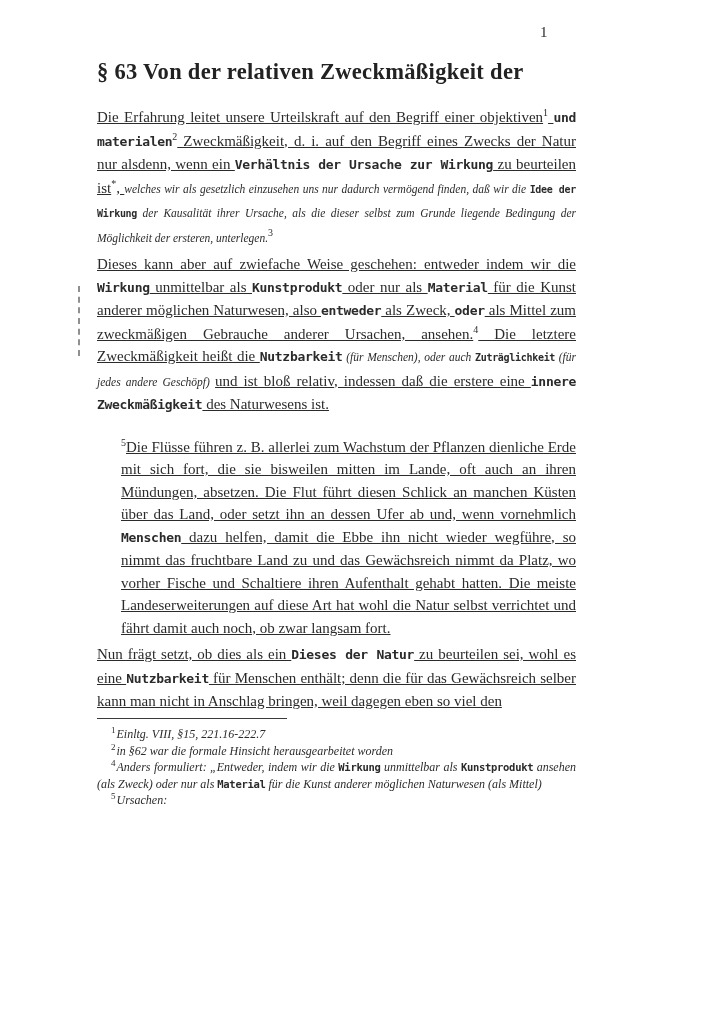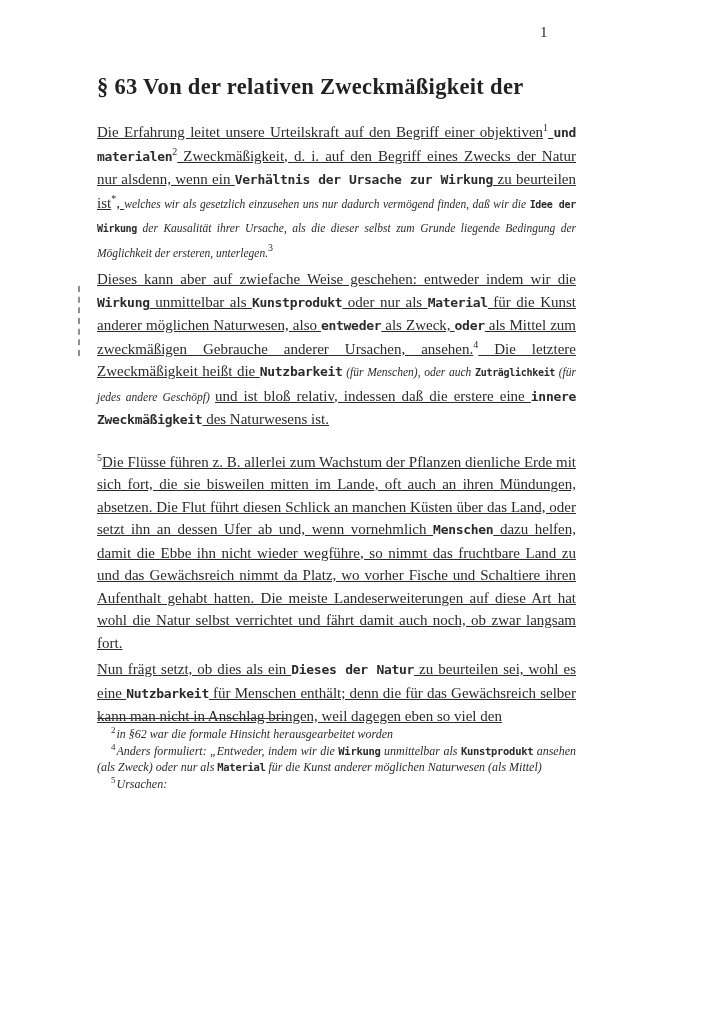--- a/index.html
+++ b/index.html
@@ -9,29 +9,29 @@
     font-family:"Liberation Serif", serif; color:#2b2b2b;
   }
   .pageno {
     position:absolute; top:24px; left:540px;
     font-size:15px; color:#2b2b2b;
   }
   .content {
     position:absolute; left:97px; top:52px; width:479px;
   }
   .heading {
-    margin:15px 0 14px 0; font-weight:bold; font-size:22.5px;
+    margin:0 0 14px 0; font-weight:bold; font-size:22.5px;
     line-height:40px; letter-spacing:0.3px; color:#222;
   }
   .hline { display:block; white-space:nowrap; }
   .para {
     margin:0 0 4px 0; font-size:15px; line-height:22.5px;
     text-align:justify; color:#2b2b2b;
   }
-  .para-gap { margin-top:19px; }
+  .para-gap { margin-top:19px;margin-left:24px; }
   .t-body { font-family:"Liberation Serif", serif;text-decoration:underline; }
   .t-mono {
     font-family:"DejaVu Sans Mono", monospace; font-weight:bold;
     font-size:13px; letter-spacing:-0.3px;
   }
   .t-small { font-size:11.5px;font-style:italic; }
   .t-smallmono {
     font-family:"DejaVu Sans Mono", monospace; font-weight:bold;
     font-size:10px; letter-spacing:-0.3px;
   }
@@ -70,20 +70,21 @@
 
     <p class="para"><span class="t-body">Die Erfahrung leitet unsere Urteilskraft auf den Begriff einer objektiven</span><span class="t-sup">1</span><span class="t-body"> </span><span class="t-mono">und materialen</span><span class="t-sup">2</span><span class="t-body"> Zweckmäßigkeit, d. i. auf den Begriff eines Zwecks der Natur nur alsdenn, wenn ein </span><span class="t-mono">Verhältnis der Ursache zur Wirkung</span><span class="t-body"> zu beurteilen ist</span><span class="t-sup">*</span><span class="t-body">, </span><span class="t-small">welches wir als gesetzlich einzusehen uns nur dadurch vermögend finden, daß wir die </span><span class="t-smallmono">Idee der Wirkung</span><span class="t-small"> der Kausalität ihrer Ursache, als die dieser selbst zum Grunde liegende Bedingung der Möglichkeit der ersteren, unterlegen.</span><span class="t-sup">3</span></p>
     <p class="para"><span class="t-body">Dieses kann aber auf zwiefache Weise geschehen: entweder indem wir die </span><span class="t-mono">Wirkung</span><span class="t-body"> unmittelbar als </span><span class="t-mono">Kunstprodukt</span><span class="t-body"> oder nur als </span><span class="t-mono">Material</span><span class="t-body"> für die Kunst anderer möglichen Naturwesen, also </span><span class="t-mono">entweder</span><span class="t-body"> als Zweck, </span><span class="t-mono">oder</span><span class="t-body"> als Mittel zum zweckmäßigen Gebrauche anderer Ursachen, ansehen.</span><span class="t-sup">4</span><span class="t-body"> Die letztere Zweckmäßigkeit heißt die </span><span class="t-mono">Nutzbarkeit</span><span class="t-small"> (für Menschen), oder auch </span><span class="t-smallmono">Zuträglichkeit</span><span class="t-small"> (für jedes andere Geschöpf) </span><span class="t-body">und ist bloß relativ, indessen daß die erstere eine </span><span class="t-mono">innere Zweckmäßigkeit</span><span class="t-body"> des Naturwesens ist.</span></p>
     <p class="para para-gap"><span class="t-sup">5</span><span class="t-body">Die Flüsse führen z. B. allerlei zum Wachstum der Pflanzen dienliche Erde mit sich fort, die sie bisweilen mitten im Lande, oft auch an ihren Mündungen, absetzen. Die Flut führt diesen Schlick an manchen Küsten über das Land, oder setzt ihn an dessen Ufer ab und, wenn vornehmlich </span><span class="t-mono">Menschen</span><span class="t-body"> dazu helfen, damit die Ebbe ihn nicht wieder wegführe, so nimmt das fruchtbare Land zu und das Gewächsreich nimmt da Platz, wo vorher Fische und Schaltiere ihren Aufenthalt gehabt hatten. Die meiste Landeserweiterungen auf diese Art hat wohl die Natur selbst verrichtet und fährt damit auch noch, ob zwar langsam fort.</span></p>
     <p class="para"><span class="t-body">Nun frägt setzt, ob dies als ein </span><span class="t-mono">Dieses der Natur</span><span class="t-body"> zu beurteilen sei, wohl es eine </span><span class="t-mono">Nutzbarkeit</span><span class="t-body"> für Menschen enthält; denn die für das Gewächsreich selber kann man nicht in Anschlag bringen, weil dagegen eben so viel den</span></p>
   </div>
 
   <div class="footnotes">
     <div class="fnrule"></div>
 
+    <p class="fn"><span class="fnmark">1</span><span><span class="t-small">Einltg. VIII, §15, 221.16-222.7</span></span></p>
 
     <p class="fn"><span class="fnmark">2</span><span><span class="t-small">in §62 war die formale Hinsicht herausgearbeitet worden</span></span></p>
 
 
     <p class="fn"><span class="fnmark">4</span><span><span class="t-small">Anders formuliert: „Entweder, indem wir die </span><span class="t-smallmono">Wirkung</span><span class="t-small"> unmittelbar als </span><span class="t-smallmono">Kunstprodukt</span><span class="t-small"> ansehen (als Zweck) oder nur als </span><span class="t-smallmono">Material</span><span class="t-small"> für die Kunst anderer möglichen Naturwesen (als Mittel)</span></span></p>
 
     <p class="fn"><span class="fnmark">5</span><span><span class="t-small">Ursachen:</span></span></p>
   </div>
 
 </div>

